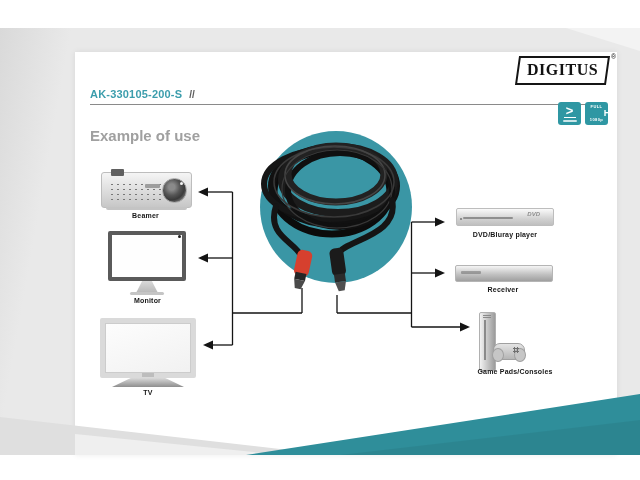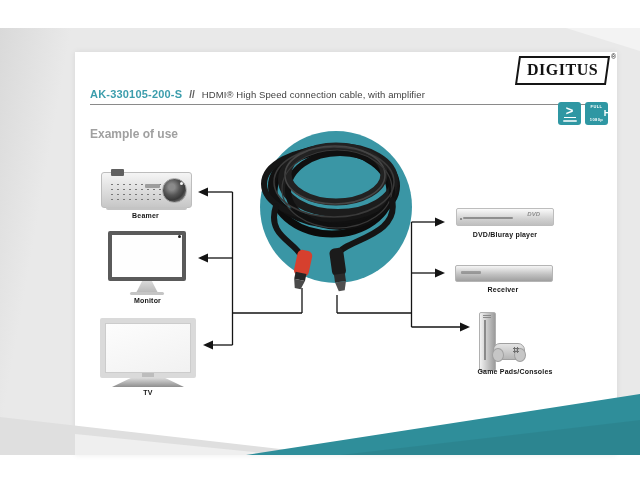--- a/index.html
+++ b/index.html
@@ -55,21 +55,21 @@
   .badge .fh-small{font-size:4px;font-weight:bold;letter-spacing:.4px;line-height:1;}
   .badge .fh-big{font-size:9px;font-weight:bold;line-height:1;letter-spacing:.2px;margin-left:28px;}
   
   .heading{
     position:absolute;left:15px;top:61px;
     font-size:10.5px;font-weight:bold;color:#0d0d0d;
     text-decoration:underline;text-underline-offset:2px;
   }
   .subheading{
     position:absolute;left:15px;top:75px;
-    font-size:12px;font-weight:bold;color:#a0a0a0;
+    font-size:15px;font-weight:bold;color:#a0a0a0;
   }
   
   .diagram-svg{position:absolute;left:0;top:0;width:640px;height:480px;z-index:2;pointer-events:none;}
   
   .dev{position:absolute;z-index:3;}
   .dev-label{
     position:absolute;z-index:3;font-size:7px;font-weight:bold;color:#161616;
     text-align:center;letter-spacing:.2px;
   }
   
@@ -136,21 +136,20 @@
 <div class="card">
 
   <div class="logo">
     <span class="txt">DIGITUS</span>
     <span class="reg">®</span>
   </div>
 
   <div class="header-row">
     <span class="product-code">AK-330105-200-S</span>
     <span class="hdr-sep">//</span>
-    <span class="hdr-title">HDMI® High Speed connection cable, with amplifier</span>
   </div>
 
   <div class="badges">
     <div class="badge">
       <span class="glyph">&gt;</span>
       <span class="b-line"></span>
       <span class="b-cap"></span>
     </div>
     <div class="badge">
       <span class="fh-small">FULL</span>

